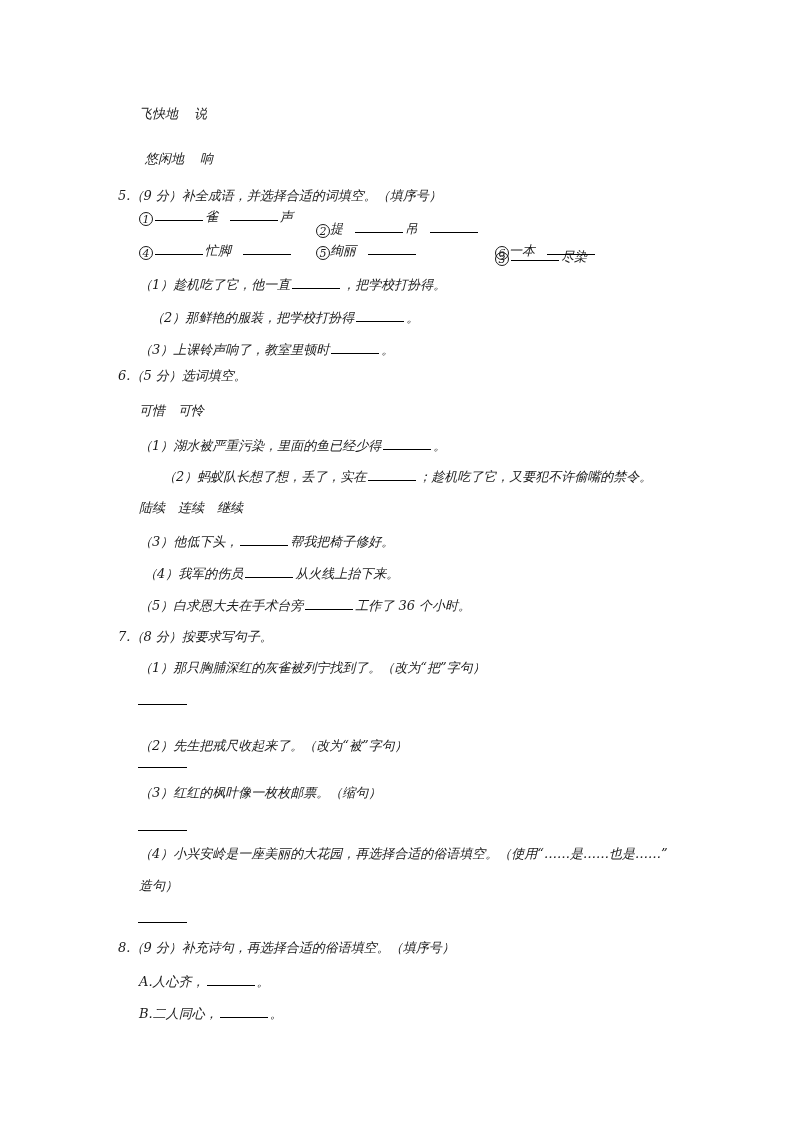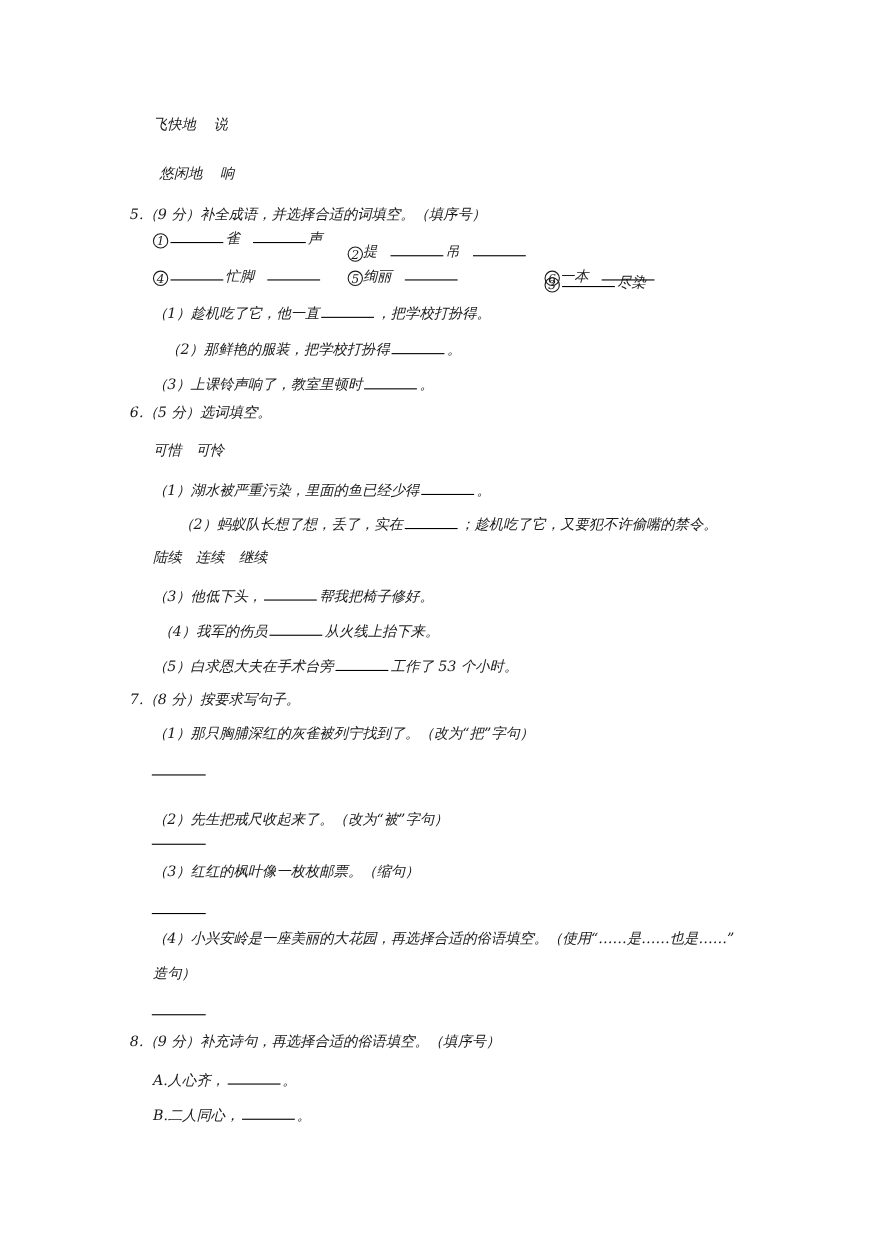--- a/index.html
+++ b/index.html
@@ -110,21 +110,21 @@
 
 <div class="line" style="left:139px; top:500px;">陆续　连续　继续</div>
 
 <div class="line" style="left:139px; top:533px;">
   <span>（3）</span><span>他低下头，</span><span class="blank"></span><span>帮我把椅子修好。</span>
 </div>
 <div class="line" style="left:144px; top:565px;">
   <span>（4）</span><span>我军的伤员</span><span class="blank"></span><span>从火线上抬下来。</span>
 </div>
 <div class="line" style="left:139px; top:597px;">
-  <span>（5）</span><span>白求恩大夫在手术台旁</span><span class="blank"></span><span>工作了 53 个小时。</span>
+  <span>（5）</span><span>白求恩大夫在手术台旁</span><span class="blank"></span><span>工作了 36 个小时。</span>
 </div>
 
 <div class="line" style="left:118px; top:629px;">
   <span>7.</span><span>（8 分）按要求写句子。</span>
 </div>
 
 <div class="line" style="left:139px; top:660px;">
   <span>（1）</span><span>那只胸脯深红的灰雀被列宁找到了。（改为“把”字句）</span>
 </div>
 <div class="ans-line" style="left:138px; top:704px;"></div>

